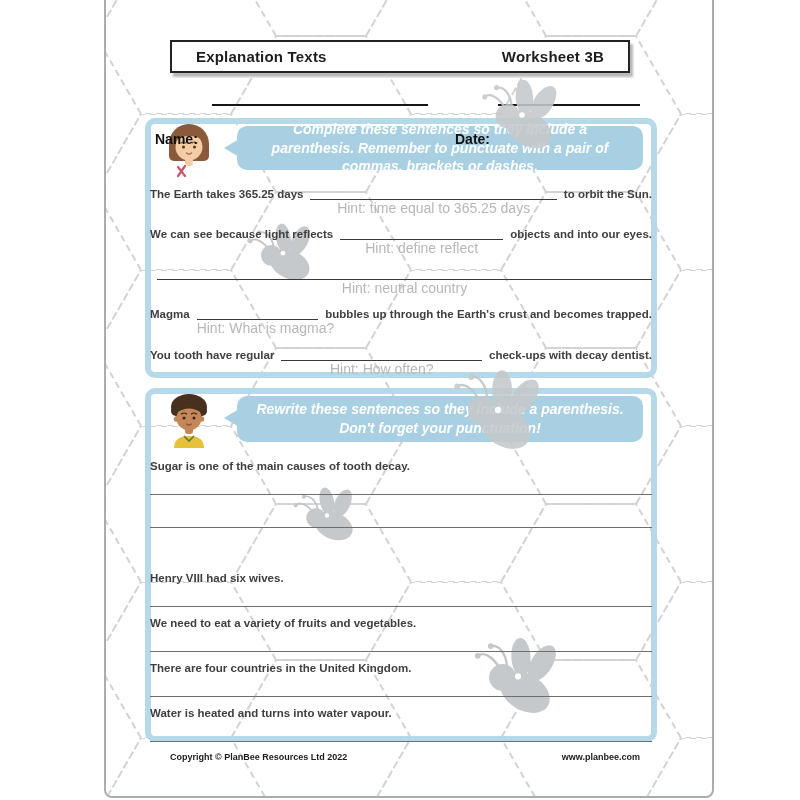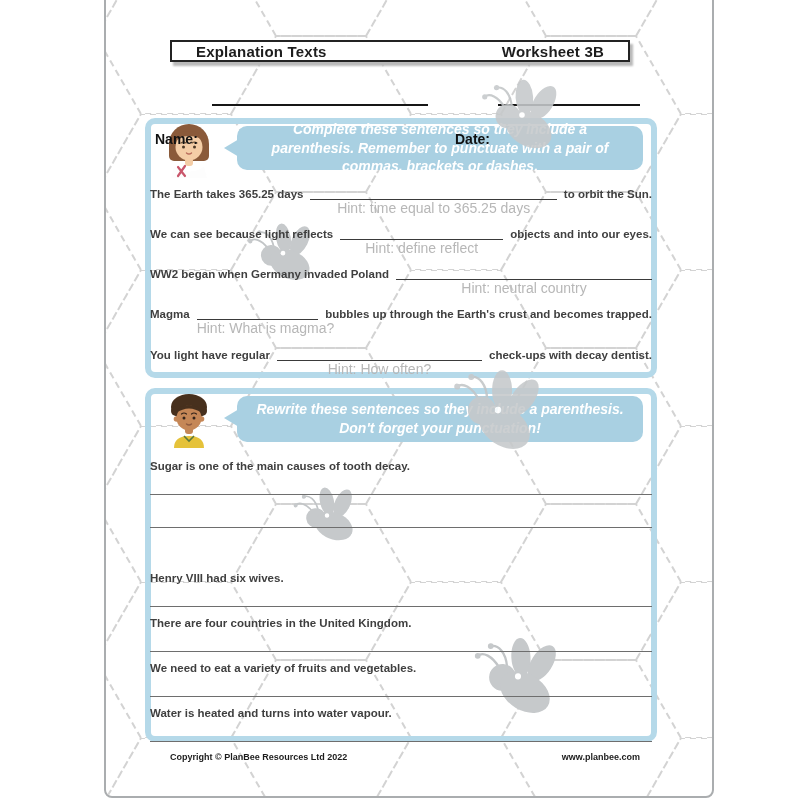--- a/index.html
+++ b/index.html
@@ -12,21 +12,21 @@
     --pattern-gray:#d3d3d3;
   }
   html,body{margin:0;padding:0;background:#fff;}
   #canvas{position:relative;width:800px;height:800px;background:#fff;overflow:hidden;
           font-family:"Liberation Sans",sans-serif;}
   
   .paper{position:absolute;left:104px;top:-14px;width:606px;height:808px;background:#fff;
          border:2px solid #aaadaf;border-radius:8px;overflow:hidden;}
   .hexbg{position:absolute;left:0;top:0;width:100%;height:100%;}
   
-  .titlebox{position:absolute;left:170px;top:40px;width:460px;height:22px;background:#fff;
+  .titlebox{position:absolute;left:170px;top:40px;width:460px;height:33px;background:#fff;
             border:2px solid #232323;box-shadow:3px 4px 2px #b9b9b9;display:flex;
             justify-content:space-between;align-items:center;padding:0 24px;box-sizing:border-box;z-index:4;}
   .titlebox span{font-weight:bold;font-size:15px;color:#1d1d1d;letter-spacing:.2px;}
   .namedate{position:absolute;font-weight:bold;font-size:14px;color:#111;z-index:4;margin-top:43px;}
   .rule{position:absolute;border-top:2px solid #161616;z-index:4;}
   
   .secbox{position:absolute;left:145px;width:512px;border:6px solid var(--box-border-blue);
           border-radius:10px;box-sizing:border-box;background:transparent;z-index:2;}
   
   .avatar{position:absolute;width:62px;height:58px;z-index:3;}
@@ -144,34 +144,33 @@
     <span class="txt">to orbit the Sun.</span>
   </div>
   <div class="s1-row" style="top:225px">
     <span class="txt">We can see because light reflects</span>
     <span class="blank">
         <span class="hint">Hint: define reflect</span>
       </span>
     <span class="txt">objects and into our eyes.</span>
   </div>
   <div class="s1-row" style="top:265px">
-    <span class="txt">WW2 began when Germany invaded Poland</span>
     <span class="blank no-post">
         <span class="hint">Hint: neutral country</span>
       </span>
   </div>
   <div class="s1-row" style="top:305px">
     <span class="txt">Magma</span>
     <span class="blank">
         <span class="hint">Hint: What is magma?</span>
       </span>
     <span class="txt">bubbles up through the Earth's crust and becomes trapped.</span>
   </div>
   <div class="s1-row" style="top:346px">
-    <span class="txt">You light have regular</span>
+    <span class="txt">You tooth have regular</span>
     <span class="blank">
         <span class="hint">Hint: How often?</span>
       </span>
     <span class="txt">check-ups with decay dentist.</span>
   </div>
 
   <div class="secbox" style="top:388px;height:354px"></div>
 
   <svg class="avatar" style="left:158px;top:390px" viewBox="0 0 62 58">
     <ellipse cx="31" cy="17" rx="18" ry="13" fill="#47301d"></ellipse>
@@ -200,25 +199,25 @@
       <div class="ruled"></div>
     </div>
     <div class="s2-item">
       <div class="ruled"></div>
     </div>
     <div class="s2-item">
       <div class="sent">Henry VIII had six wives.</div>
       <div class="ruled"></div>
     </div>
     <div class="s2-item">
+      <div class="sent">We need to eat a variety of fruits and vegetables.</div>
+      <div class="ruled"></div>
+    </div>
+    <div class="s2-item">
       <div class="sent">There are four countries in the United Kingdom.</div>
-      <div class="ruled"></div>
-    </div>
-    <div class="s2-item">
-      <div class="sent">We need to eat a variety of fruits and vegetables.</div>
       <div class="ruled"></div>
     </div>
     <div class="s2-item">
       <div class="sent">Water is heated and turns into water vapour.</div>
       <div class="ruled"></div>
     </div>
   </div>
 
   <div class="footer-text" style="left:170px">Copyright © PlanBee Resources Ltd 2022</div>
   <div class="footer-text" style="right:160px">www.planbee.com</div>

